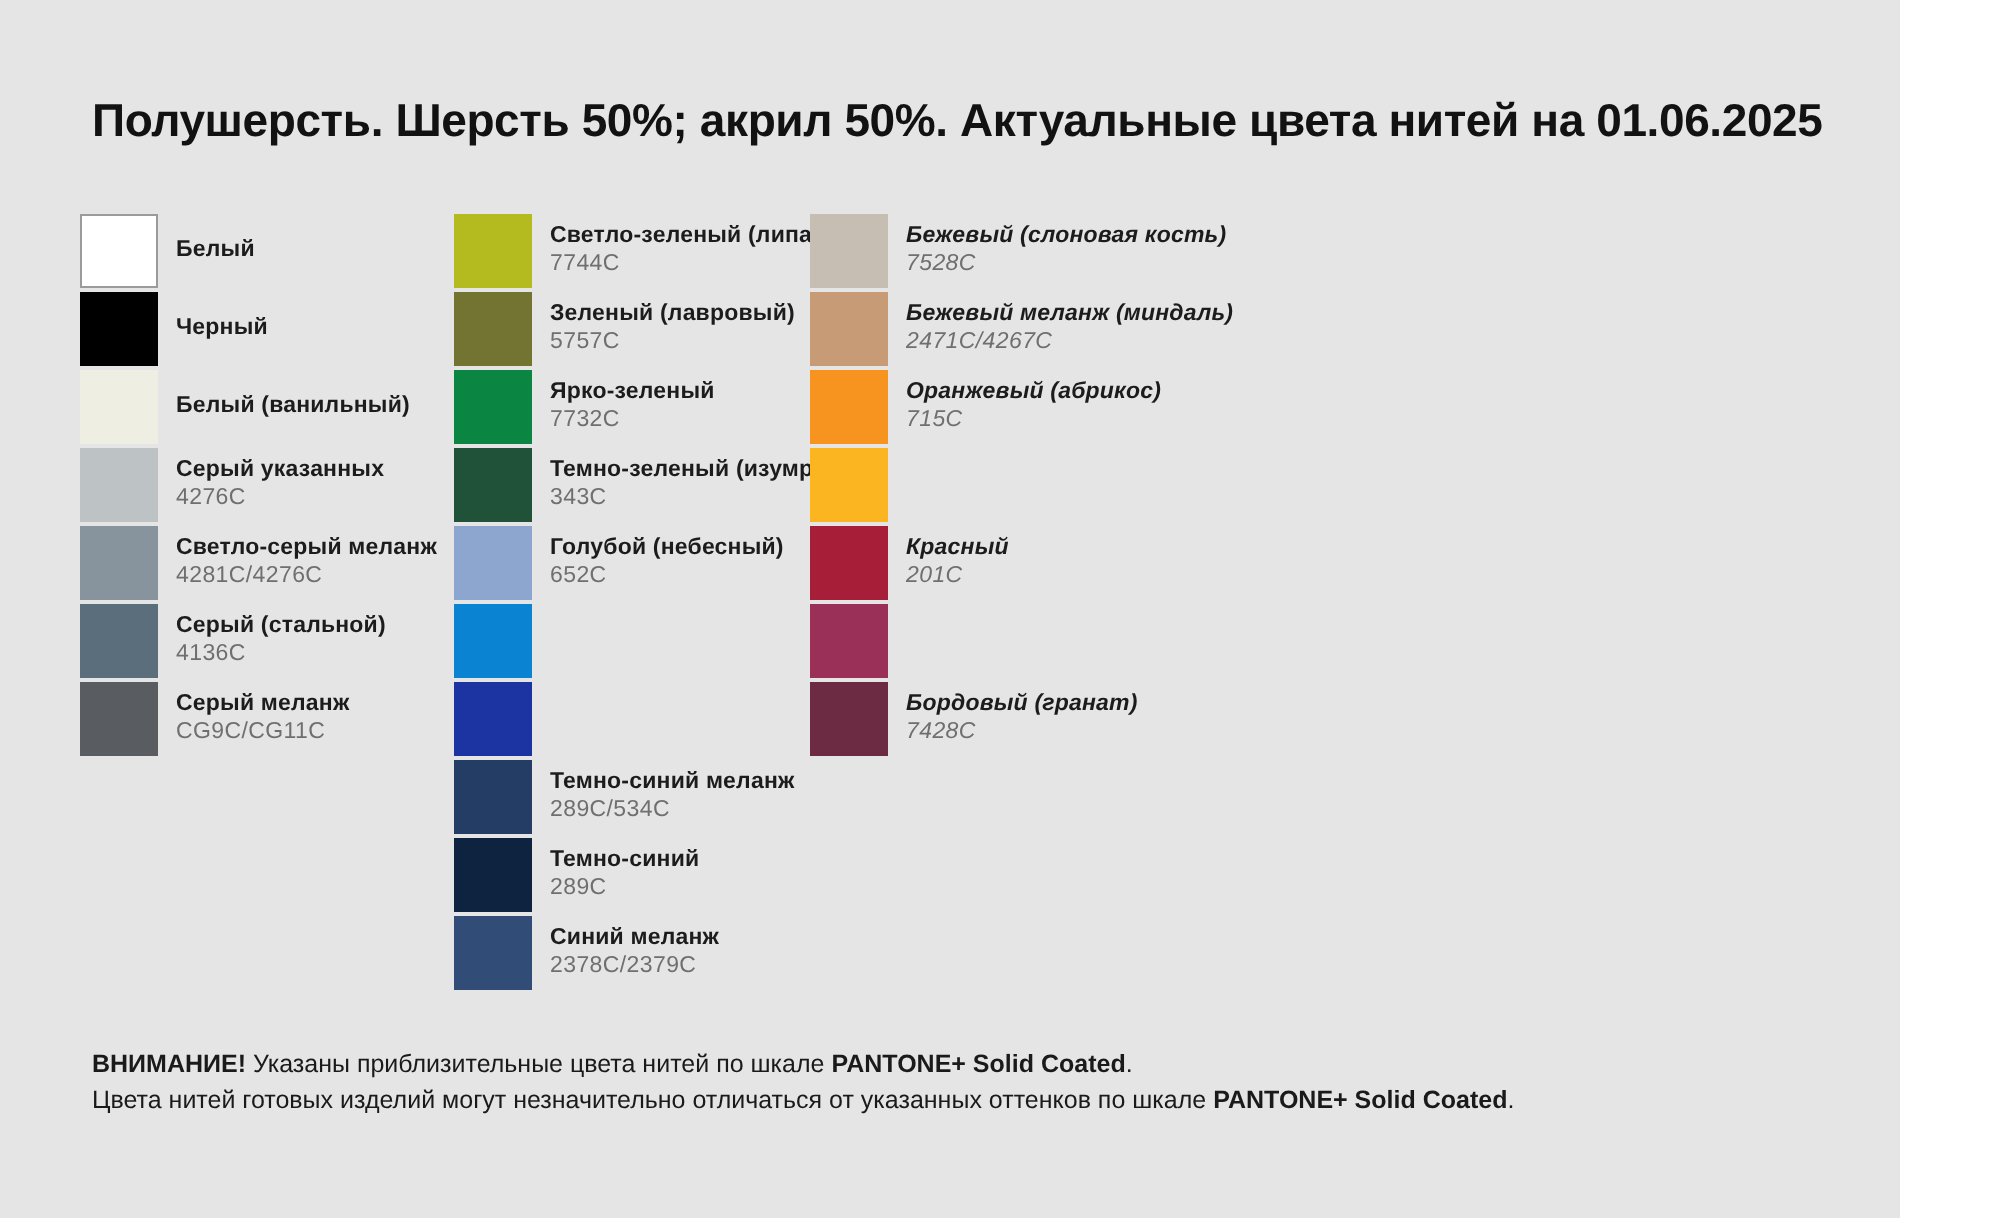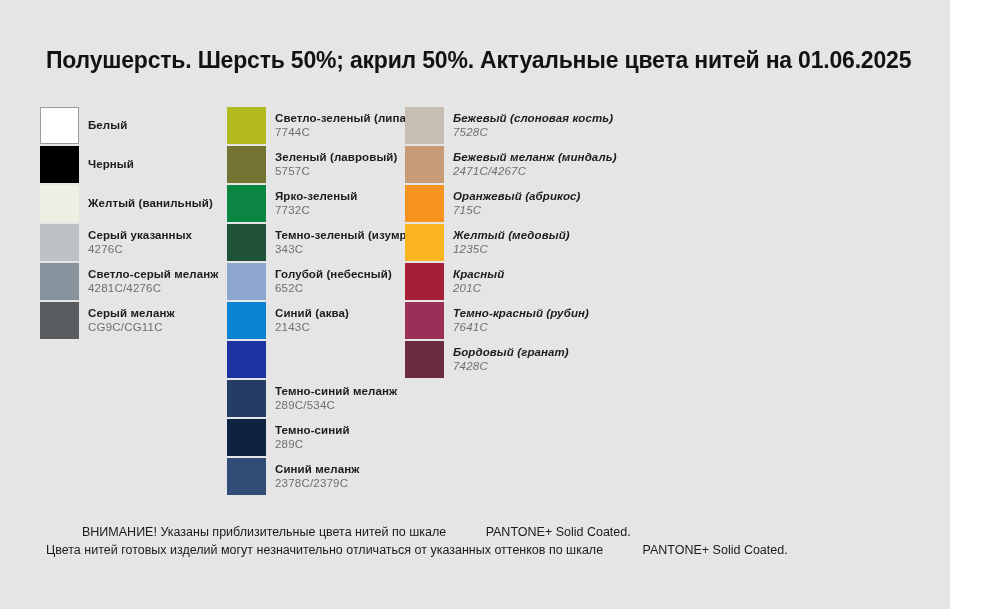--- a/index.html
+++ b/index.html
@@ -67,21 +67,21 @@
     letter-spacing: 0.2px;
   }
   .footer {
     position: absolute;
     left: 46px;
     top: 524px;
     font-size: 12.5px;
     color: #1a1a1a;
     line-height: 17.5px;
   }
-  .footer .b { font-weight: 400; margin-left: 36px; }
+  .footer .b { font-weight: 700; }
 </style>
 </head>
 <body>
 
 <div class="page">
   <h1 class="title">Полушерсть. Шерсть 50%; акрил 50%. Актуальные цвета нитей на 01.06.2025</h1>
 
   <div class="col col1">
       <div class="row">
         <div class="swatch bordered" style="background: rgb(255, 255, 255);"></div>
@@ -91,38 +91,45 @@
       </div>
       <div class="row">
         <div class="swatch" style="background: rgb(0, 0, 0);"></div>
         <div class="label">
           <div class="cname">Черный</div>
         </div>
       </div>
       <div class="row">
         <div class="swatch" style="background: rgb(238, 238, 226);"></div>
         <div class="label">
-          <div class="cname">Желтый (ванильный)</div>
+          <div class="cname">Белый (ванильный)</div>
         </div>
       </div>
       <div class="row">
         <div class="swatch" style="background: rgb(189, 194, 197);"></div>
         <div class="label">
           <div class="cname">Серый указанных</div>
           <div class="ccode">4276C</div>
         </div>
       </div>
       <div class="row">
         <div class="swatch" style="background: rgb(135, 148, 158);"></div>
         <div class="label">
           <div class="cname">Светло-серый меланж</div>
           <div class="ccode">4281C/4276C</div>
         </div>
       </div>
       <div class="row">
+        <div class="swatch" style="background: rgb(91, 110, 123);"></div>
+        <div class="label">
+          <div class="cname">Серый (стальной)</div>
+          <div class="ccode">4136C</div>
+        </div>
+      </div>
+      <div class="row">
         <div class="swatch" style="background: rgb(89, 92, 96);"></div>
         <div class="label">
           <div class="cname">Серый меланж</div>
           <div class="ccode">CG9C/CG11C</div>
         </div>
       </div>
     </div>
   <div class="col col2">
       <div class="row">
         <div class="swatch" style="background: rgb(180, 187, 31);"></div>
@@ -154,24 +161,20 @@
       </div>
       <div class="row">
         <div class="swatch" style="background: rgb(140, 166, 207);"></div>
         <div class="label">
           <div class="cname">Голубой (небесный)</div>
           <div class="ccode">652C</div>
         </div>
       </div>
       <div class="row">
         <div class="swatch" style="background: rgb(10, 131, 210);"></div>
-        <div class="label">
-          <div class="cname">Синий (аква)</div>
-          <div class="ccode">2143C</div>
-        </div>
       </div>
       <div class="row">
         <div class="swatch" style="background: rgb(28, 52, 161);"></div>
       </div>
       <div class="row">
         <div class="swatch" style="background: rgb(36, 61, 100);"></div>
         <div class="label">
           <div class="cname">Темно-синий меланж</div>
           <div class="ccode">289C/534C</div>
         </div>
@@ -208,38 +211,30 @@
       </div>
       <div class="row">
         <div class="swatch" style="background: rgb(246, 148, 31);"></div>
         <div class="label">
           <div class="cname">Оранжевый (абрикос)</div>
           <div class="ccode">715C</div>
         </div>
       </div>
       <div class="row">
         <div class="swatch" style="background: rgb(251, 181, 33);"></div>
-        <div class="label">
-          <div class="cname">Желтый (медовый)</div>
-          <div class="ccode">1235C</div>
-        </div>
       </div>
       <div class="row">
         <div class="swatch" style="background: rgb(166, 30, 56);"></div>
         <div class="label">
           <div class="cname">Красный</div>
           <div class="ccode">201C</div>
         </div>
       </div>
       <div class="row">
         <div class="swatch" style="background: rgb(154, 48, 87);"></div>
-        <div class="label">
-          <div class="cname">Темно-красный (рубин)</div>
-          <div class="ccode">7641C</div>
-        </div>
       </div>
       <div class="row">
         <div class="swatch" style="background: rgb(108, 43, 66);"></div>
         <div class="label">
           <div class="cname">Бордовый (гранат)</div>
           <div class="ccode">7428C</div>
         </div>
       </div>
     </div>
 

